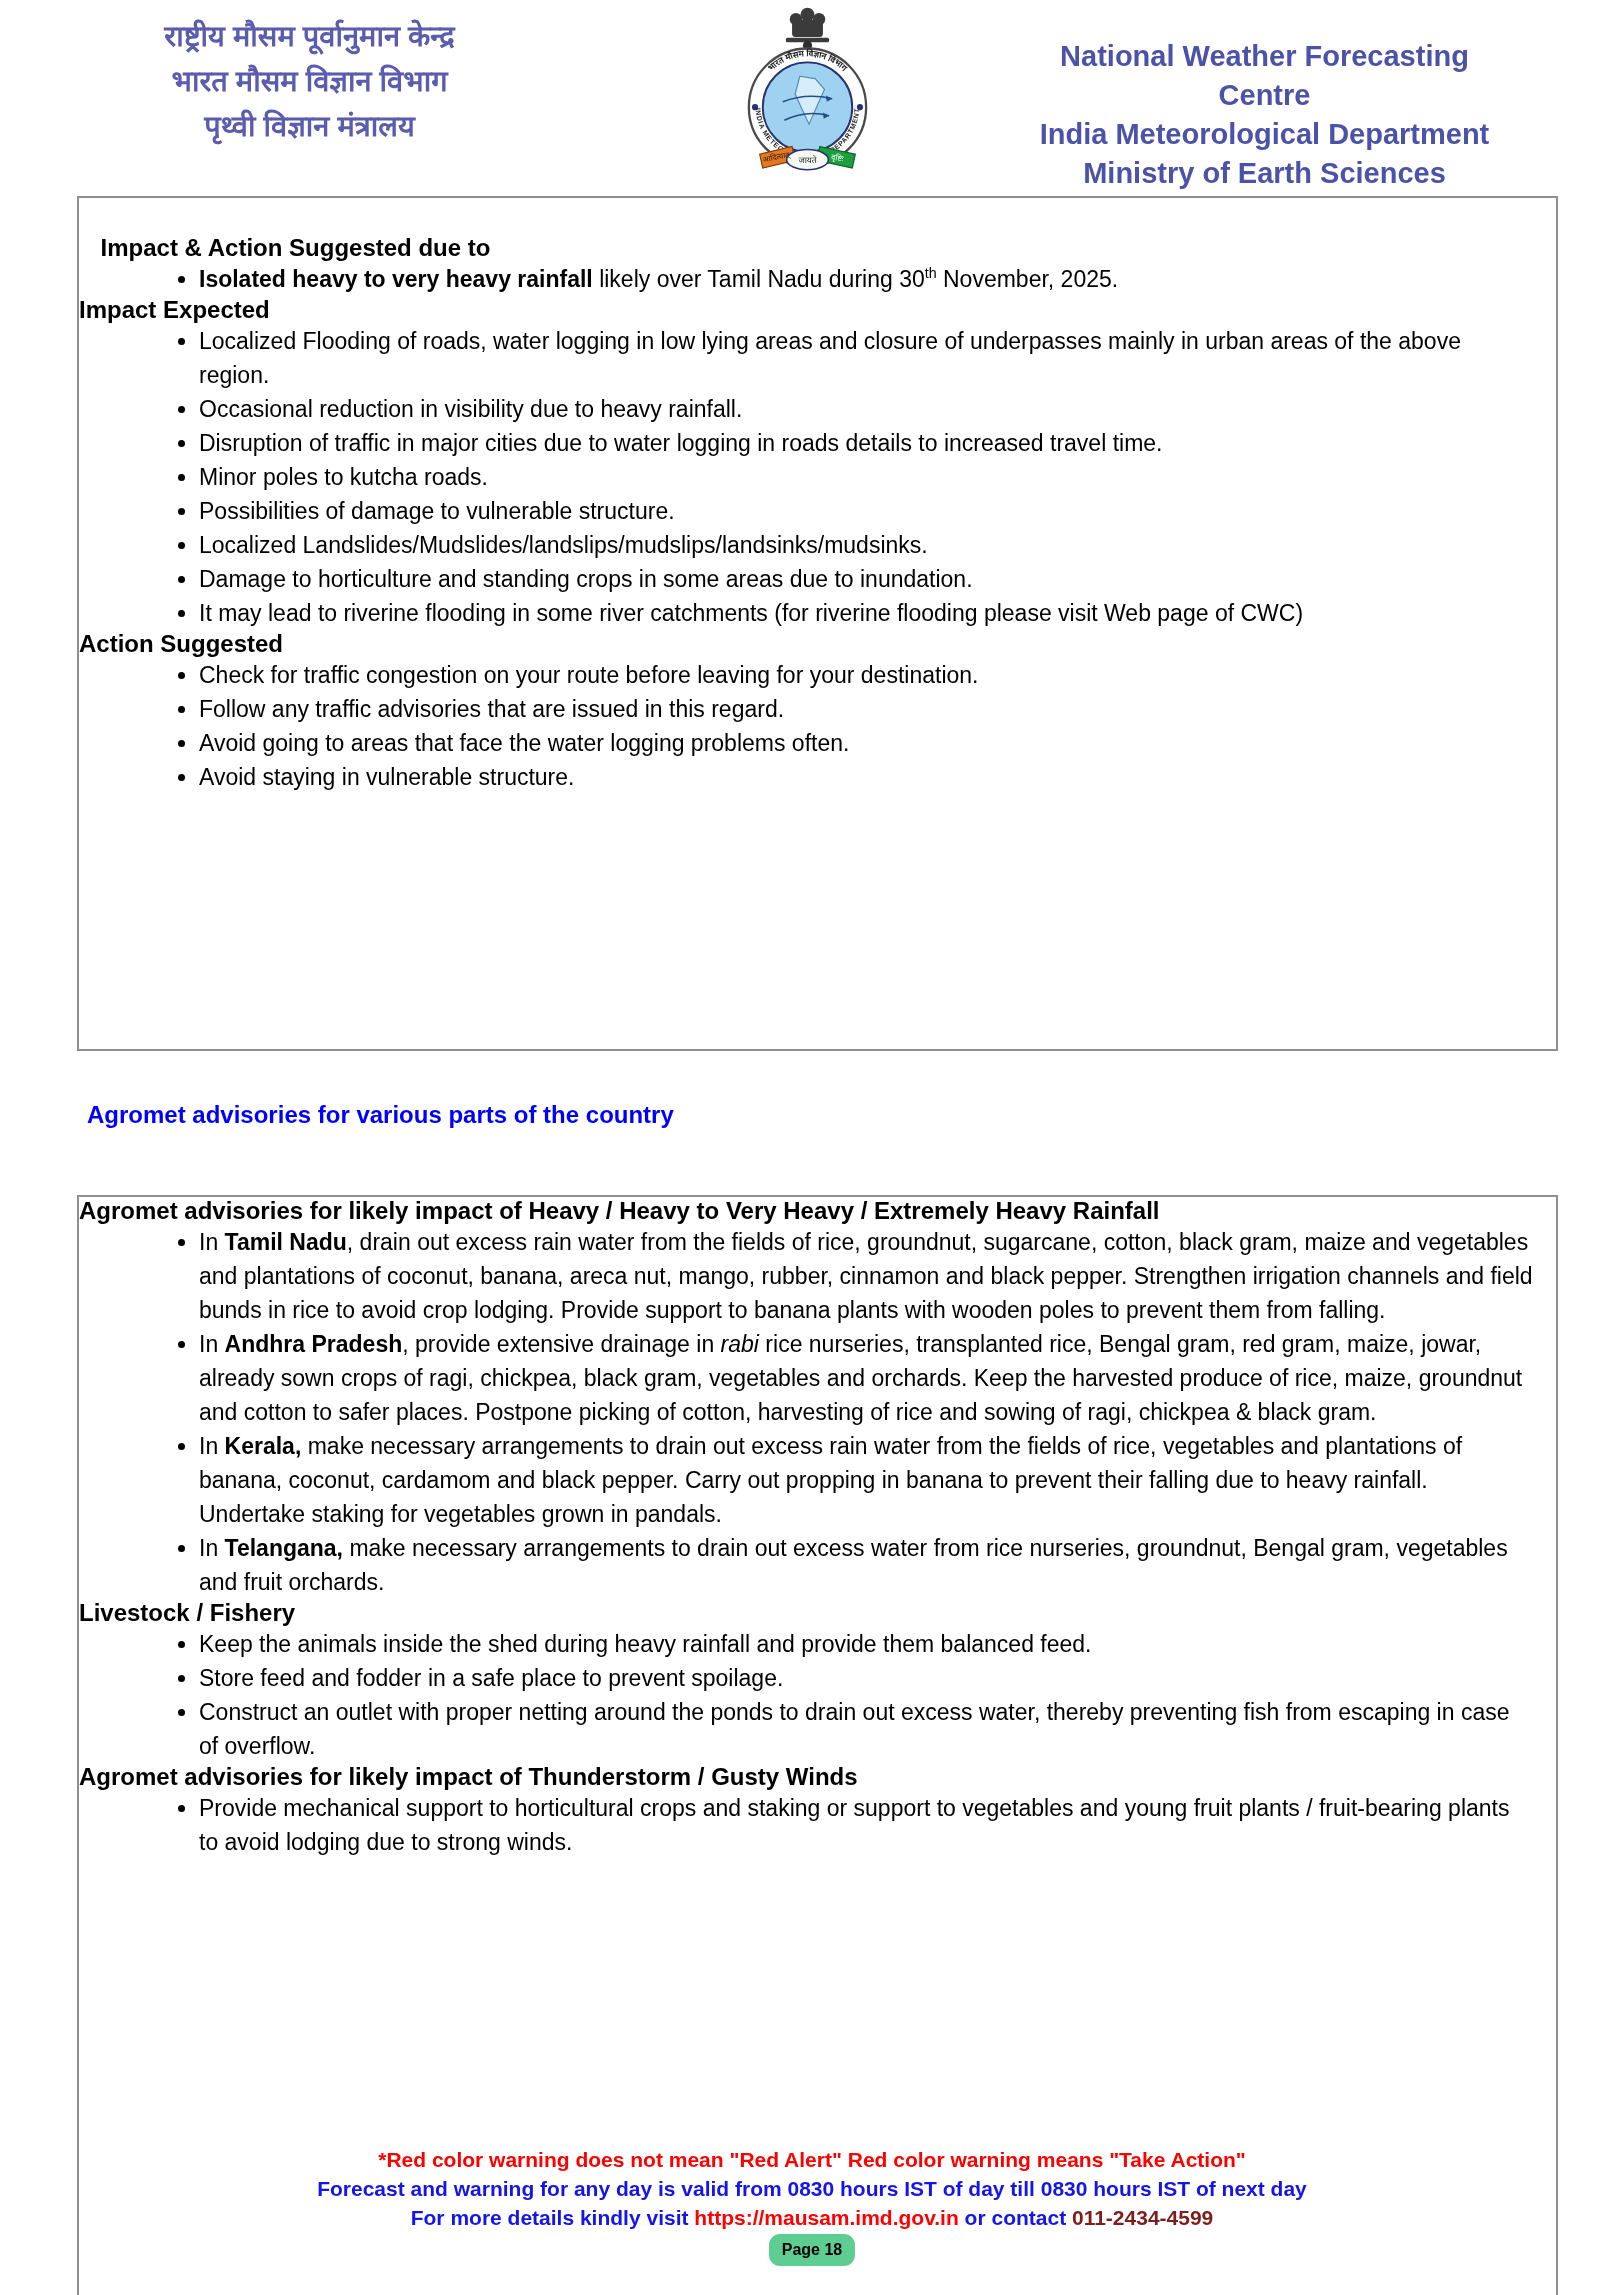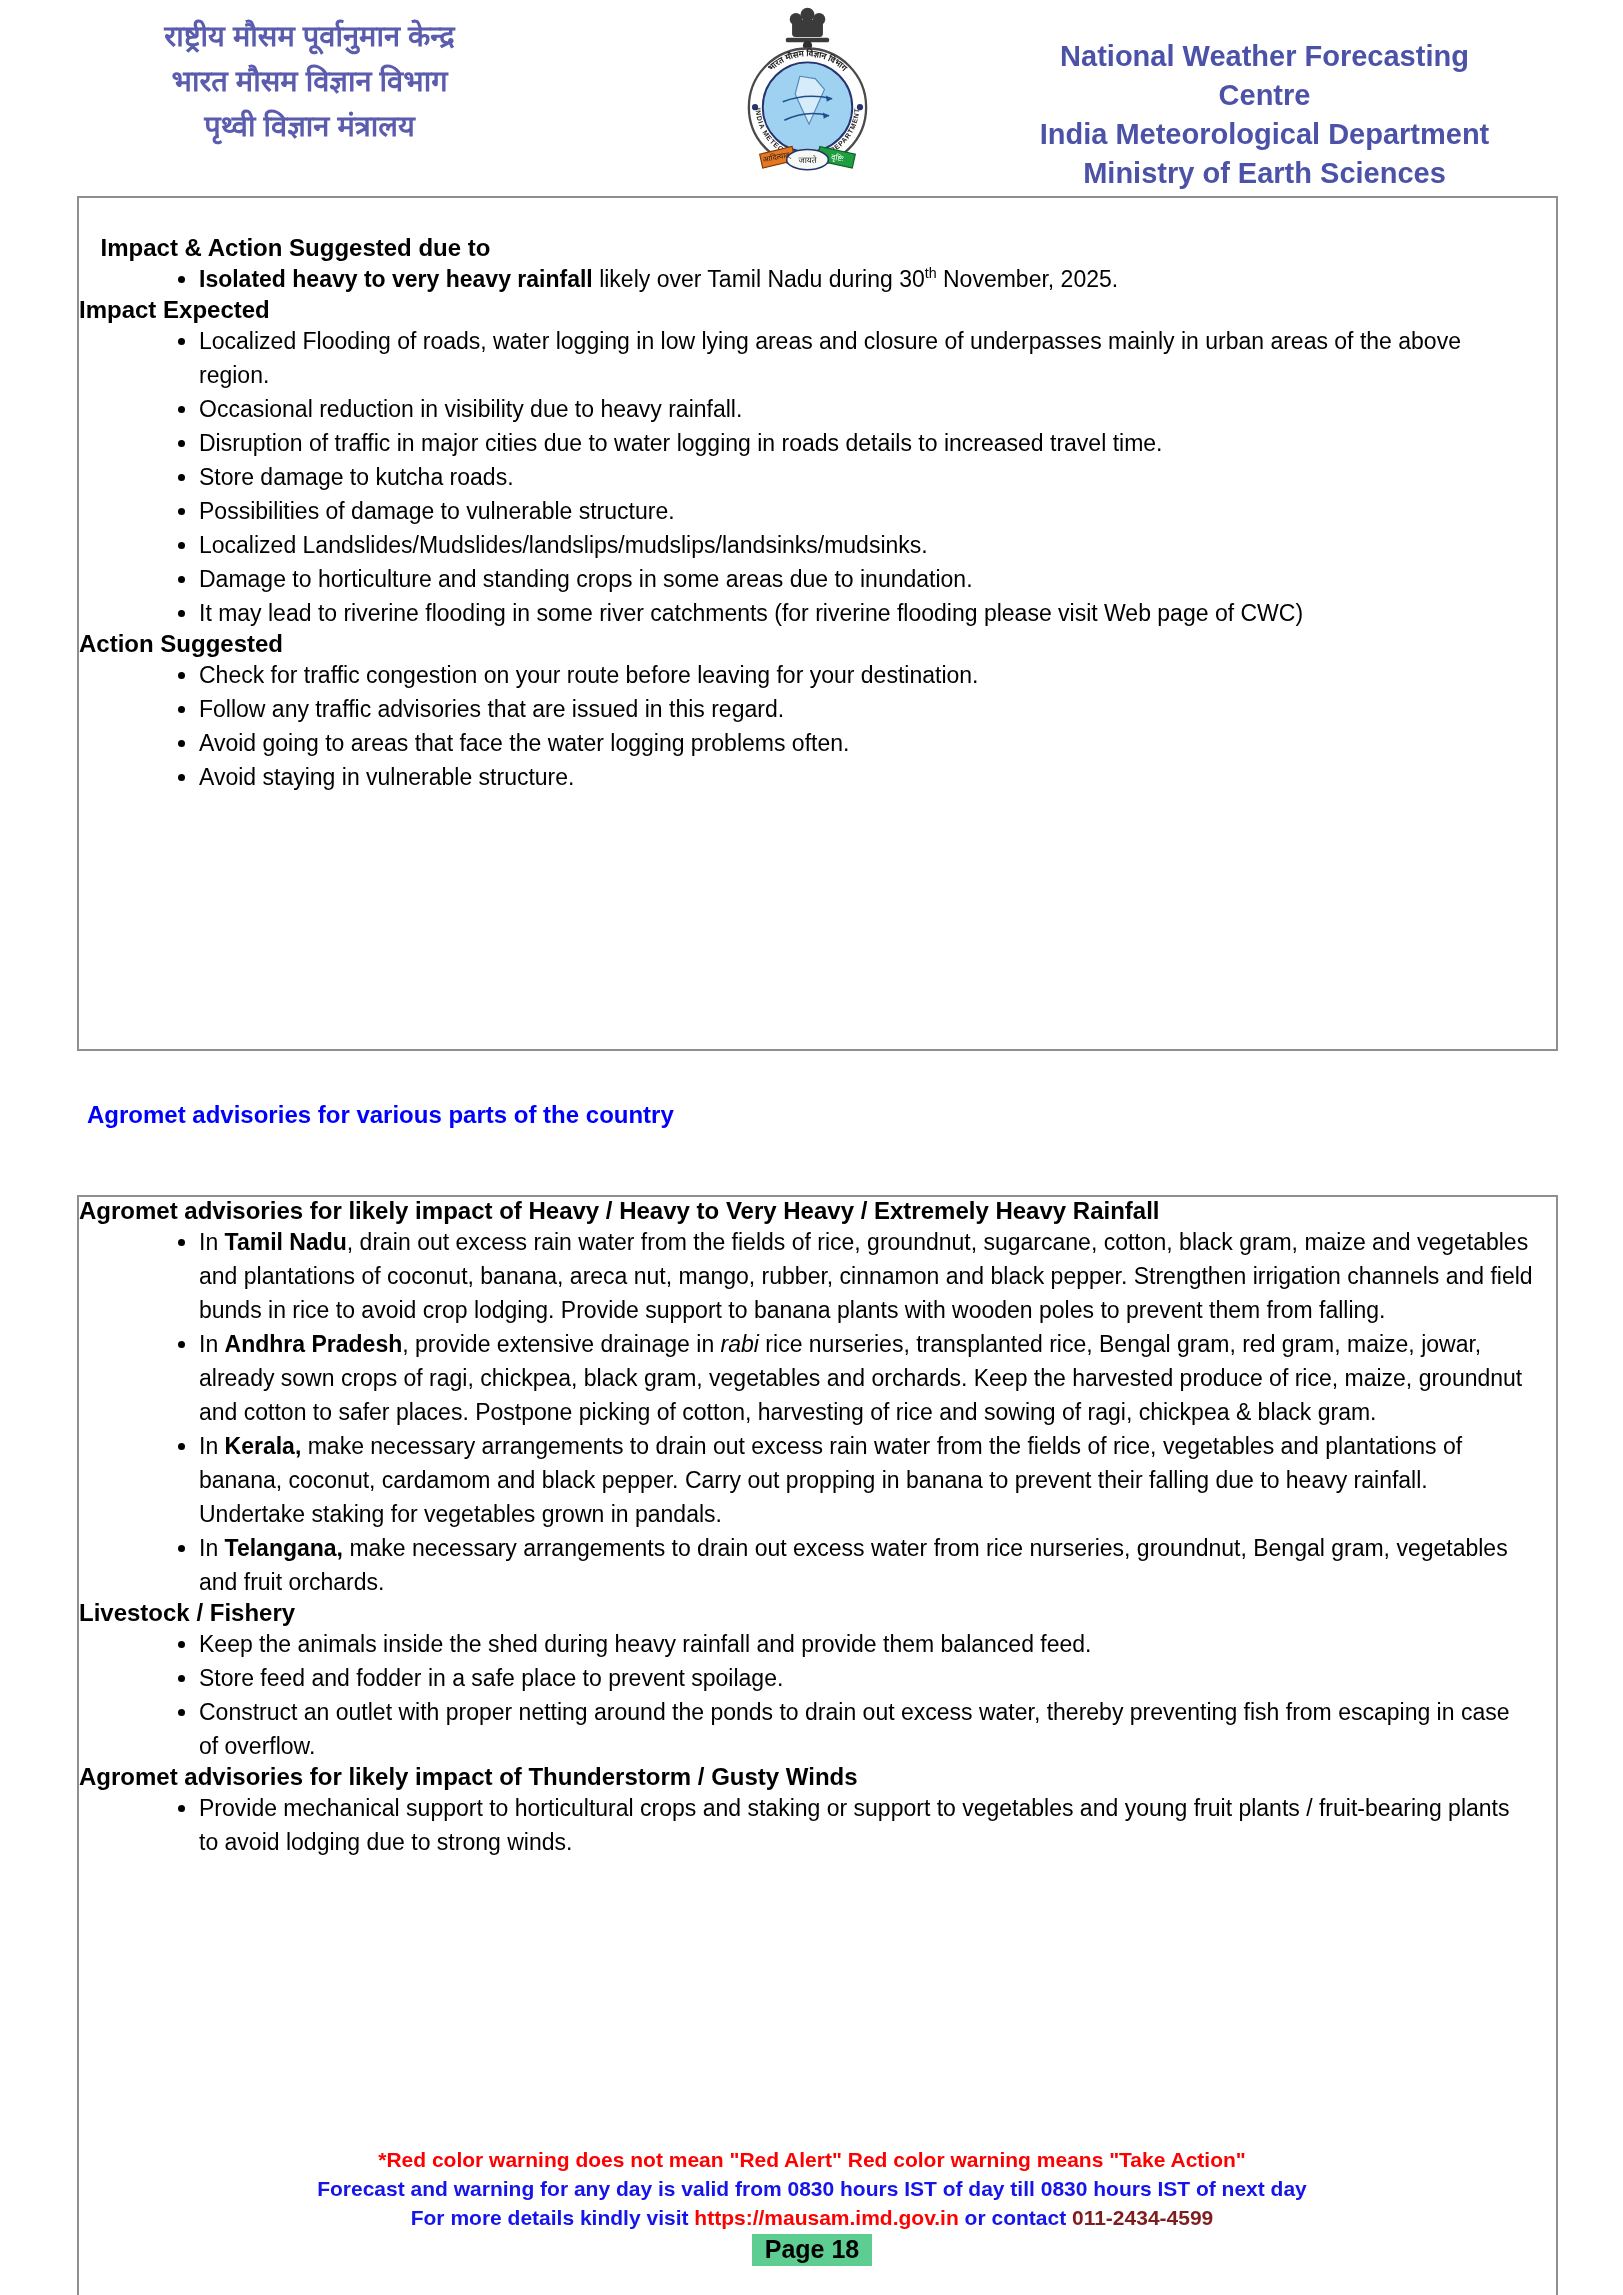--- a/index.html
+++ b/index.html
@@ -39,21 +39,21 @@
   sup{font-size:0.62em;vertical-align:super;line-height:0;}
 
   
   .agromet-title{position:absolute;left:87px;top:1101px;margin:0;
                  font-size:24px;font-weight:bold;}
 
   
   .doc-footer{position:absolute;left:0;top:2145px;width:1624px;text-align:center;
               font-weight:bold;font-size:21px;line-height:29px;}
   .page-badge{display:inline-block;margin-top:2.3px;padding:0.8px 12.4px 2.3px;
-              font-weight:bold;font-size:25px;color:#000;}
+              font-weight:bold;font-size:16px;color:#000;border-radius:11px;}
 </style>
 </head>
 <body>
 
 <div class="page">
 
   <header>
     <div class="org-hindi" style="color: rgb(91, 92, 173);">
       <div>राष्ट्रीय मौसम पूर्वानुमान केन्द्र</div>
       <div>भारत मौसम विज्ञान विभाग</div>
@@ -114,21 +114,21 @@
     <h2 class="box-title">Impact &amp; Action Suggested due to</h2>
     <ul class="blist cause-list">
         <li><span style="font-weight: bold;">Isolated heavy to very heavy rainfall</span><span> likely over Tamil Nadu during 30</span><sup>th</sup><span> November, 2025.</span></li>
       </ul>
 
     <h3 class="impact-heading">Impact Expected</h3>
     <ul class="blist impact-list">
         <li><span>Localized Flooding of roads, water logging in low lying areas and closure of underpasses mainly in urban areas of the above region.</span></li>
         <li><span>Occasional reduction in visibility due to heavy rainfall.</span></li>
         <li><span>Disruption of traffic in major cities due to water logging in roads details to increased travel time.</span></li>
-        <li><span>Store damage to kutcha roads.</span></li>
+        <li><span>Minor poles to kutcha roads.</span></li>
         <li><span>Possibilities of damage to vulnerable structure.</span></li>
         <li><span>Localized Landslides/Mudslides/landslips/mudslips/landsinks/mudsinks.</span></li>
         <li><span>Damage to horticulture and standing crops in some areas due to inundation.</span></li>
         <li><span>It may lead to riverine flooding in some river catchments (for riverine flooding please visit Web page of CWC)</span></li>
       </ul>
 
     <h3 class="action-heading">Action Suggested</h3>
     <ul class="blist action-list">
         <li><span>Check for traffic congestion on your route before leaving for your destination.</span></li>
         <li><span>Follow any traffic advisories that are issued in this regard.</span></li>

